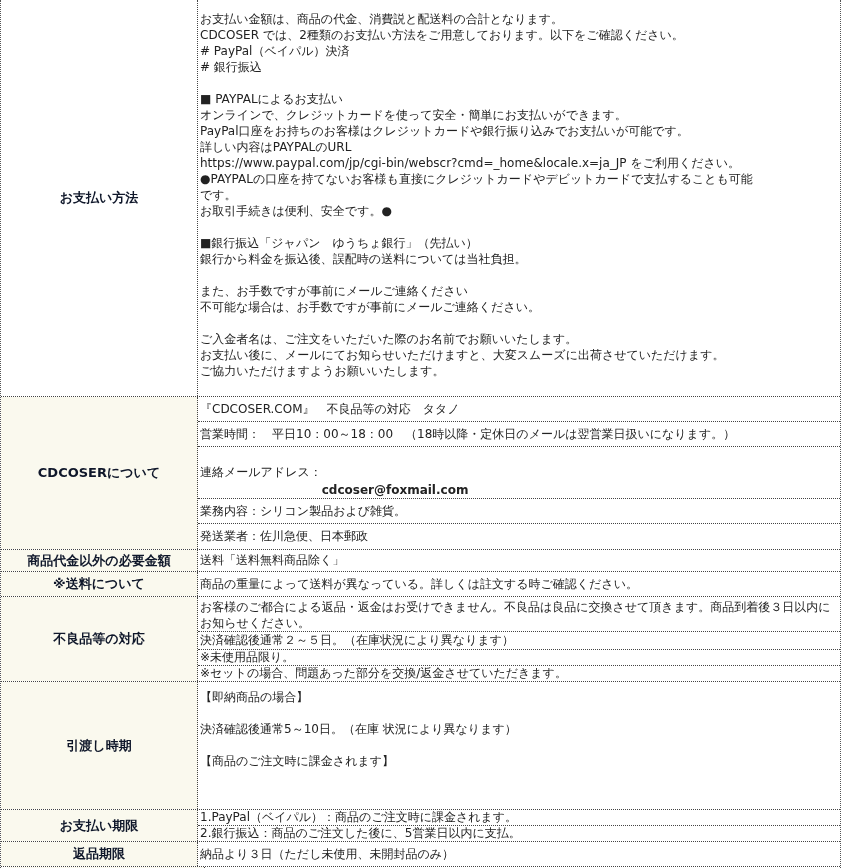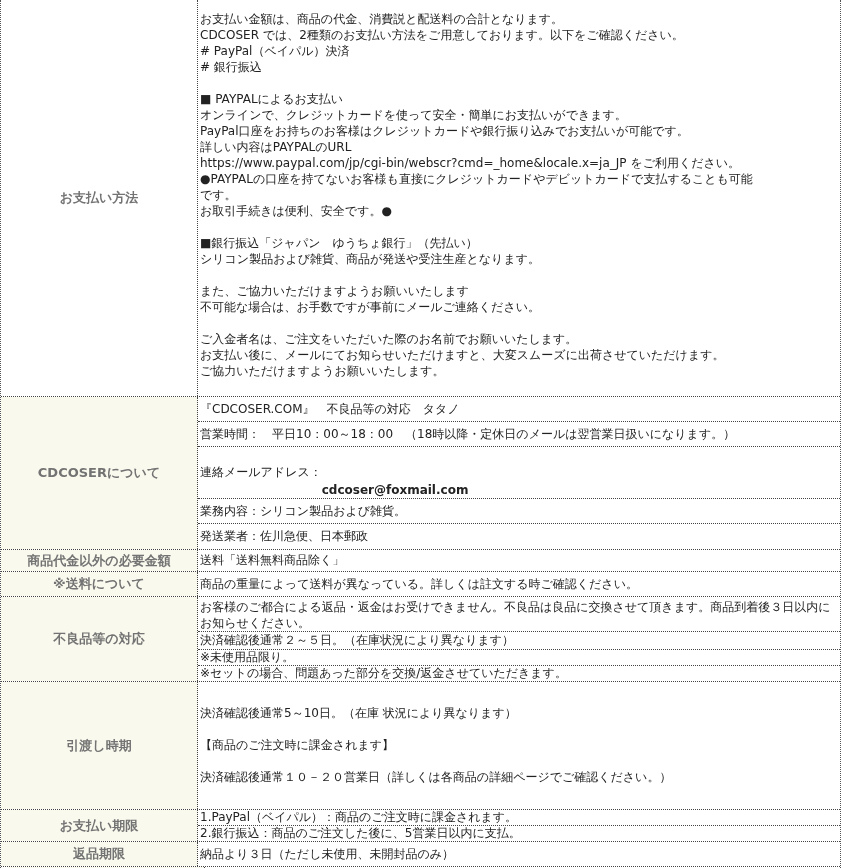--- a/index.html
+++ b/index.html
@@ -22,21 +22,21 @@
     flex: 0 0 197px;
     width: 197px;
     border-right: 1px dotted #444;
     background: #faf9ee;
     display: flex;
     align-items: center;
     justify-content: center;
     text-align: center;
     font-weight: bold;
     font-size: 13px;
-    color: #737373;
+    color: #0f172a;
     padding: 0 3px;
     line-height: 16px;
   }
   .row-payment .label-cell { background: #ffffff; }
   .content-cell {
     flex: 1 1 auto;
     min-width: 0;
     font-size: 12px;
     color: #222222;
     background: #ffffff;
@@ -104,23 +104,23 @@
       <div class="ln">■ PAYPALによるお支払い</div>
       <div class="ln">オンラインで、クレジットカードを使って安全・簡単にお支払いができます。</div>
       <div class="ln">PayPal口座をお持ちのお客様はクレジットカードや銀行振り込みでお支払いが可能です。</div>
       <div class="ln">詳しい内容はPAYPALのURL</div>
       <div class="ln">https://www.paypal.com/jp/cgi-bin/webscr?cmd=_home&amp;locale.x=ja_JP をご利用ください。</div>
       <div class="ln">●PAYPALの口座を持てないお客様も直接にクレジットカードやデビットカードで支払することも可能</div>
       <div class="ln">です。</div>
       <div class="ln">お取引手続きは便利、安全です。●</div>
       <div class="ln"></div>
       <div class="ln">■銀行振込「ジャパン　ゆうちょ銀行」（先払い）</div>
-      <div class="ln">シリコン製品および雑貨、商品が発送や受注生産となります。</div>
-      <div class="ln"></div>
-      <div class="ln">また、ご協力いただけますようお願いいたします</div>
+      <div class="ln">銀行から料金を振込後、誤配時の送料については当社負担。</div>
+      <div class="ln"></div>
+      <div class="ln">また、お手数ですが事前にメールご連絡ください</div>
       <div class="ln">不可能な場合は、お手数ですが事前にメールご連絡ください。</div>
       <div class="ln"></div>
       <div class="ln">ご入金者名は、ご注文をいただいた際のお名前でお願いいたします。</div>
       <div class="ln">お支払い後に、メールにてお知らせいただけますと、大変スムーズに出荷させていただけます。</div>
       <div class="ln">ご協力いただけますようお願いいたします。</div>
     </div>
   </div>
 
   <div class="row row-about">
     <div class="label-cell">CDCOSERについて</div>
@@ -156,26 +156,26 @@
       <div class="sub sub-0">お客様のご都合による返品・返金はお受けできません。不良品は良品に交換させて頂きます。商品到着後３日以内にお知らせください。</div>
       <div class="sub sub-1">決済確認後通常２～５日。（在庫状況により異なります）</div>
       <div class="sub sub-2">※未使用品限り。</div>
       <div class="sub sub-3">※セットの場合、問題あった部分を交換/返金させていただきます。</div>
     </div>
   </div>
 
   <div class="row row-delivery">
     <div class="label-cell">引渡し時期</div>
     <div class="content-cell">
+      <div class="ln">【即納商品の場合】</div>
       <div class="ln"></div>
       <div class="ln">決済確認後通常5～10日。（在庫 状況により異なります）</div>
       <div class="ln"></div>
       <div class="ln">【商品のご注文時に課金されます】</div>
       <div class="ln"></div>
-      <div class="ln">決済確認後通常１０－２０営業日（詳しくは各商品の詳細ページでご確認ください。）</div>
     </div>
   </div>
 
   <div class="row row-deadline">
     <div class="label-cell">お支払い期限</div>
     <div class="content-cell">
       <div class="sub sub-0">1.PayPal（ベイパル）：商品のご注文時に課金されます。</div>
       <div class="sub sub-1">2.銀行振込：商品のご注文した後に、5営業日以内に支払。</div>
     </div>
   </div>

